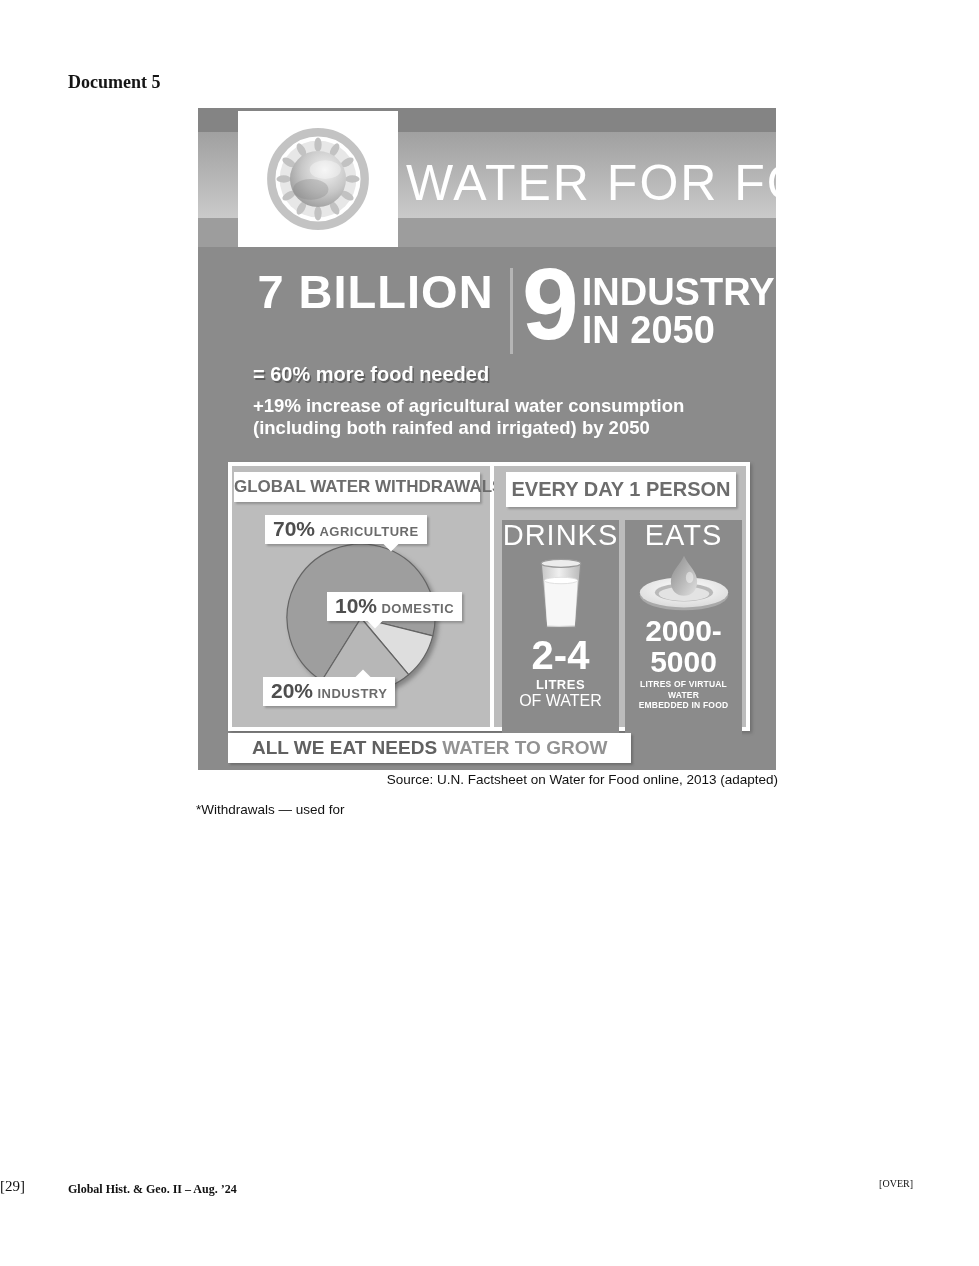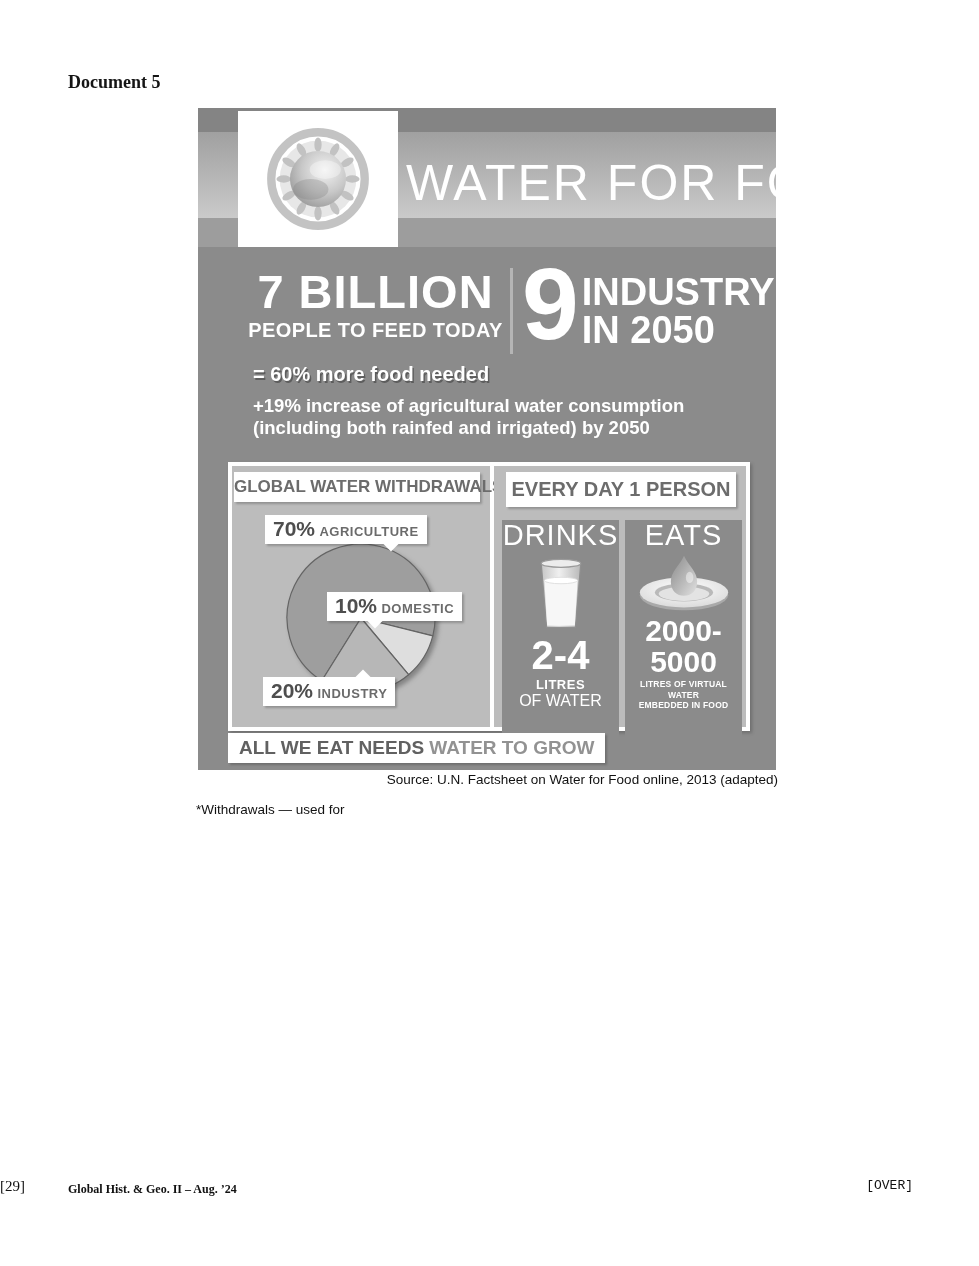--- a/index.html
+++ b/index.html
@@ -63,36 +63,36 @@
   .card{width:117px;height:224px;background:#8b8b8b;color:#ffffff;text-align:center;
         display:flex;flex-direction:column;align-items:center;}
   .card-title{font-size:29px;font-weight:400;letter-spacing:1px;margin-top:1px;line-height:1.0;}
   .card svg{display:block;}
   .drinks-value{font-size:40px;font-weight:bold;line-height:0.9;margin-top:3px;}
   .drinks-unit1{font-size:13px;font-weight:bold;margin-top:4px;letter-spacing:0.5px;}
   .drinks-unit2{font-size:16px;font-weight:400;margin-top:0px;}
   .eats-value{font-size:30px;font-weight:bold;line-height:0.95;margin-top:2px;}
   .eats-small{font-size:8.5px;font-weight:bold;line-height:1.25;margin-top:3px;letter-spacing:0.2px;}
 
-  .banner{position:absolute;left:30px;top:625px;background:#ffffff;padding:4px 11px;
+  .banner{position:absolute;left:30px;top:625px;background:#ffffff;padding:4px 24px;
           white-space:nowrap;font-size:19px;font-weight:bold;
           box-shadow:2px 2px 2px rgba(70,70,70,0.4);}
   .banner .p1{color:#616161;}
   .banner .p2{color:#929292;}
 
   
   .source{position:absolute;top:772px;right:201px;font-size:13.5px;color:#111111;}
   .footnote{position:absolute;left:196px;top:802px;font-size:13.5px;color:#111111;}
 
   .footer-left{position:absolute;left:68px;top:1182px;font-family:"Liberation Serif",serif;
                font-weight:bold;font-size:12px;color:#111111;}
   .footer-center{position:absolute;left:0;top:1178px;width:100%;
                  font-family:"Liberation Serif",serif;font-size:15px;color:#111111;}
-  .footer-right{position:absolute;right:66px;top:1178px;font-family:Liberation Mono, monospace;
-                font-size:13px;color:#111111;}
+  .footer-right{position:absolute;right:66px;top:1178px;font-family:Liberation Serif, serif;
+                font-size:10px;color:#111111;}
 </style>
 </head>
 <body>
 
 <div class="page">
 
   <div class="doc-title">Document 5</div>
 
   <div class="infographic">
     <div class="strip-top"></div>
@@ -127,21 +127,20 @@
         <circle cx="52" cy="52" r="27" fill="url(#sphereG)"></circle>
         <ellipse cx="59" cy="43" rx="15" ry="9" fill="#ffffff" opacity="0.35"></ellipse>
         <ellipse cx="45" cy="62" rx="17" ry="10" fill="#7e7e7e" opacity="0.3"></ellipse>
       </svg>
     </div>
 
     <div class="ig-title">WATER FOR FOOD</div>
 
     <div class="stat-today">
       <div class="big">7 BILLION</div>
-      <div class="sub">PEOPLE TO FEED TODAY</div>
     </div>
     <div class="stat-divider"></div>
     <div class="stat-future">
       <div class="nine">9</div>
       <div class="fut-right">
         <div>INDUSTRY</div>
         <div>IN 2050</div>
       </div>
     </div>
 

